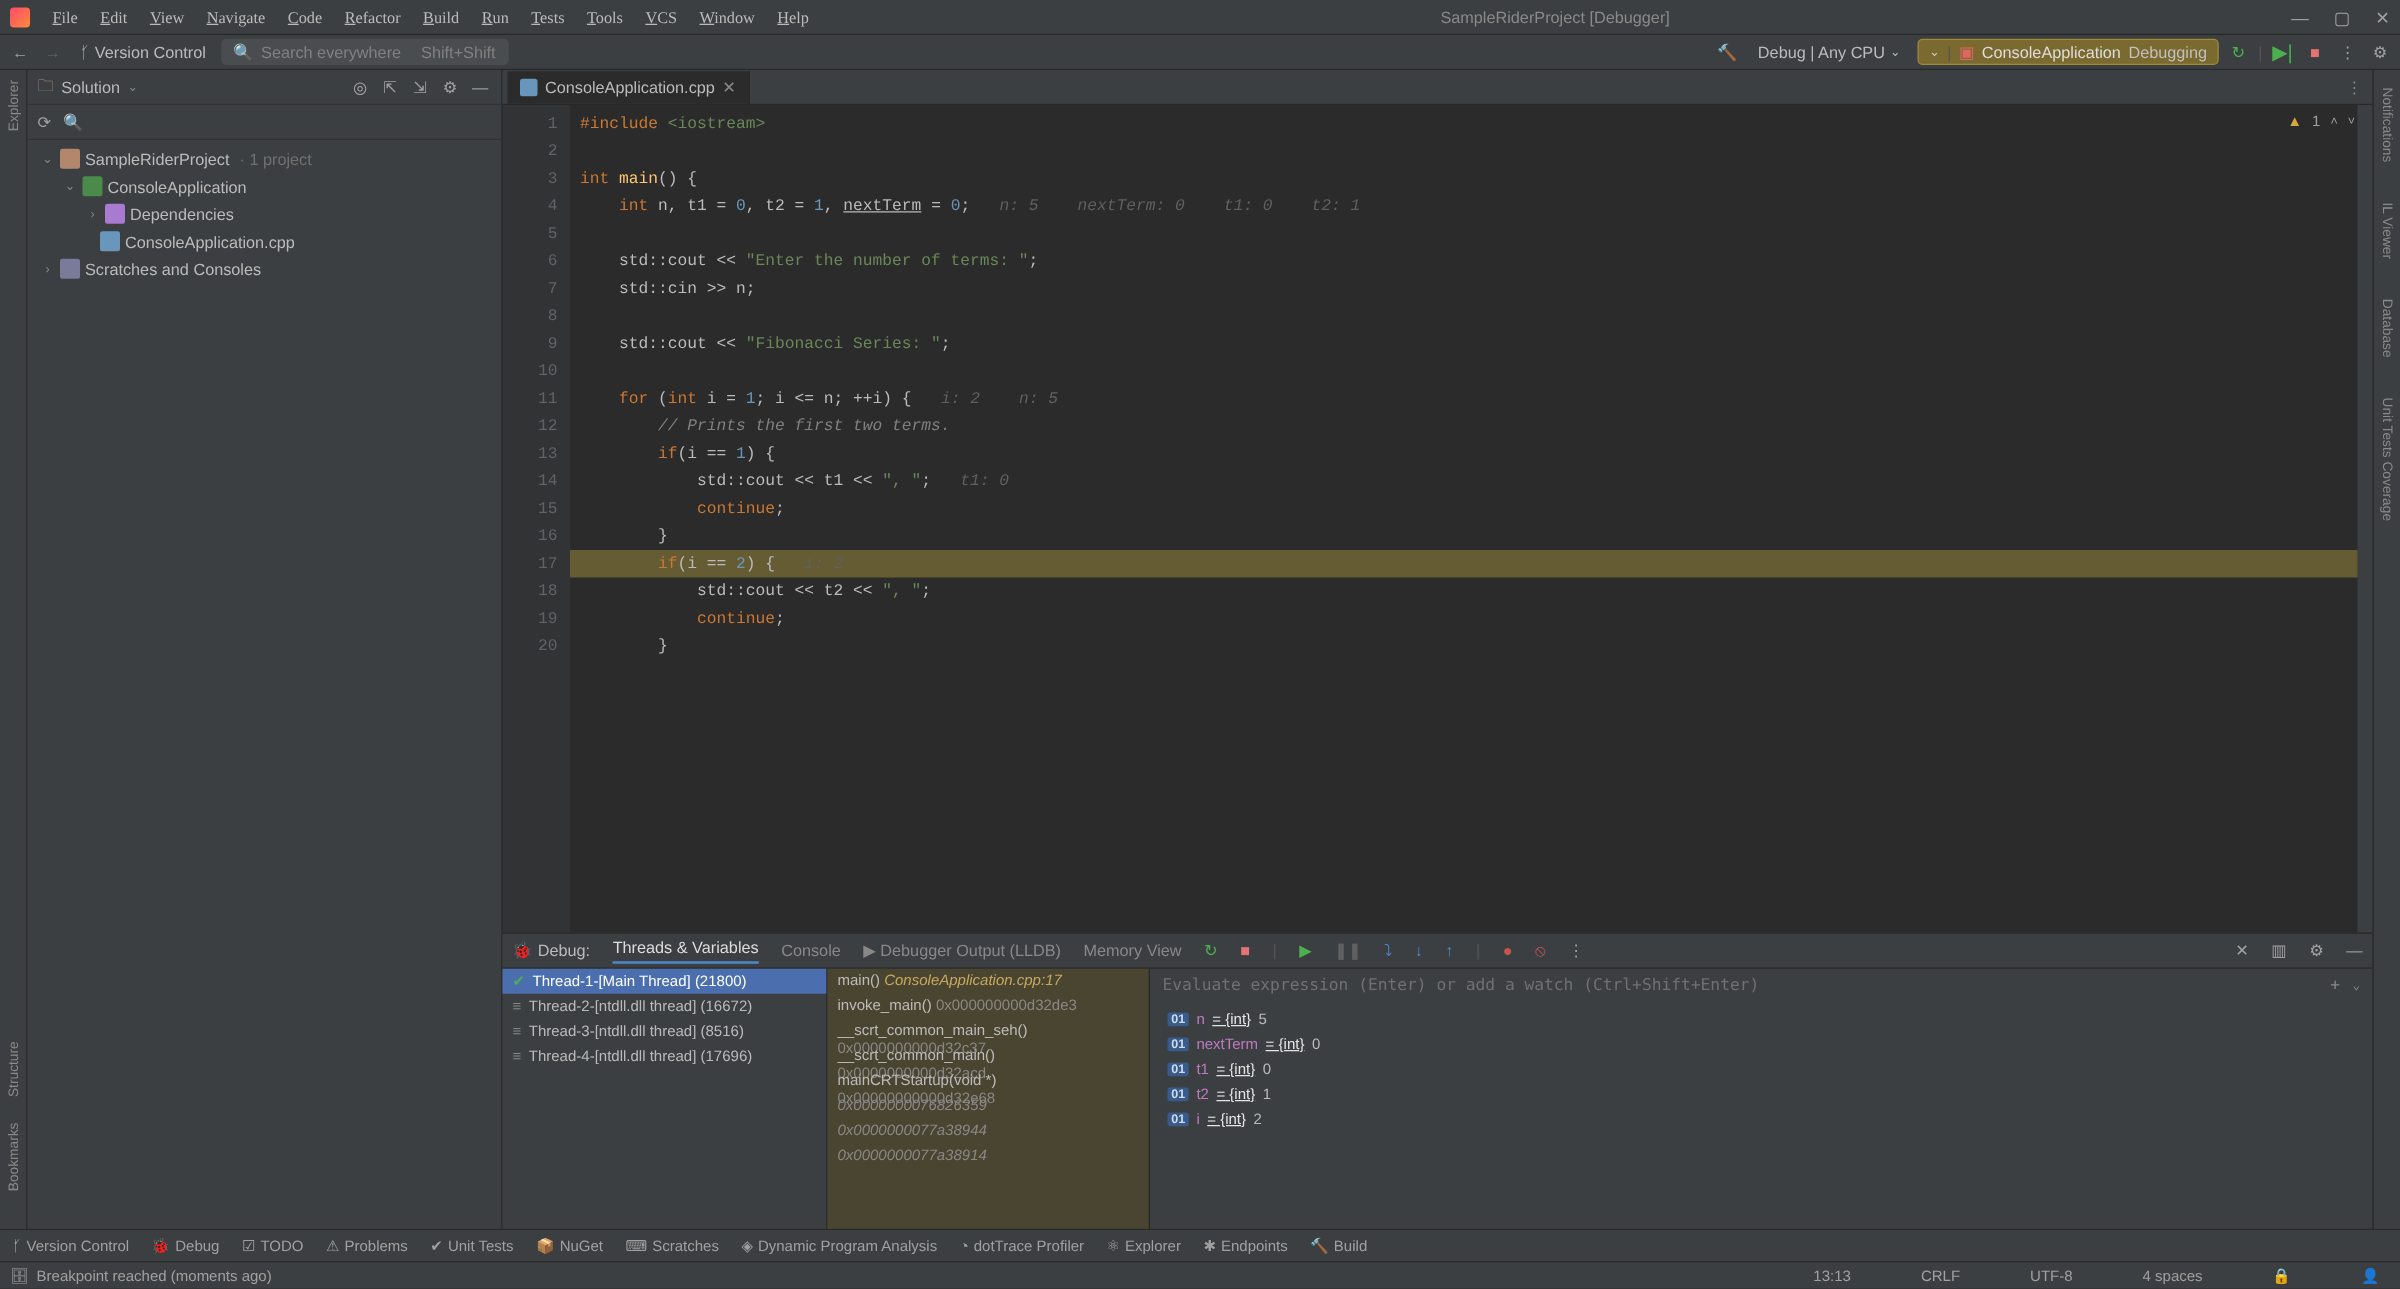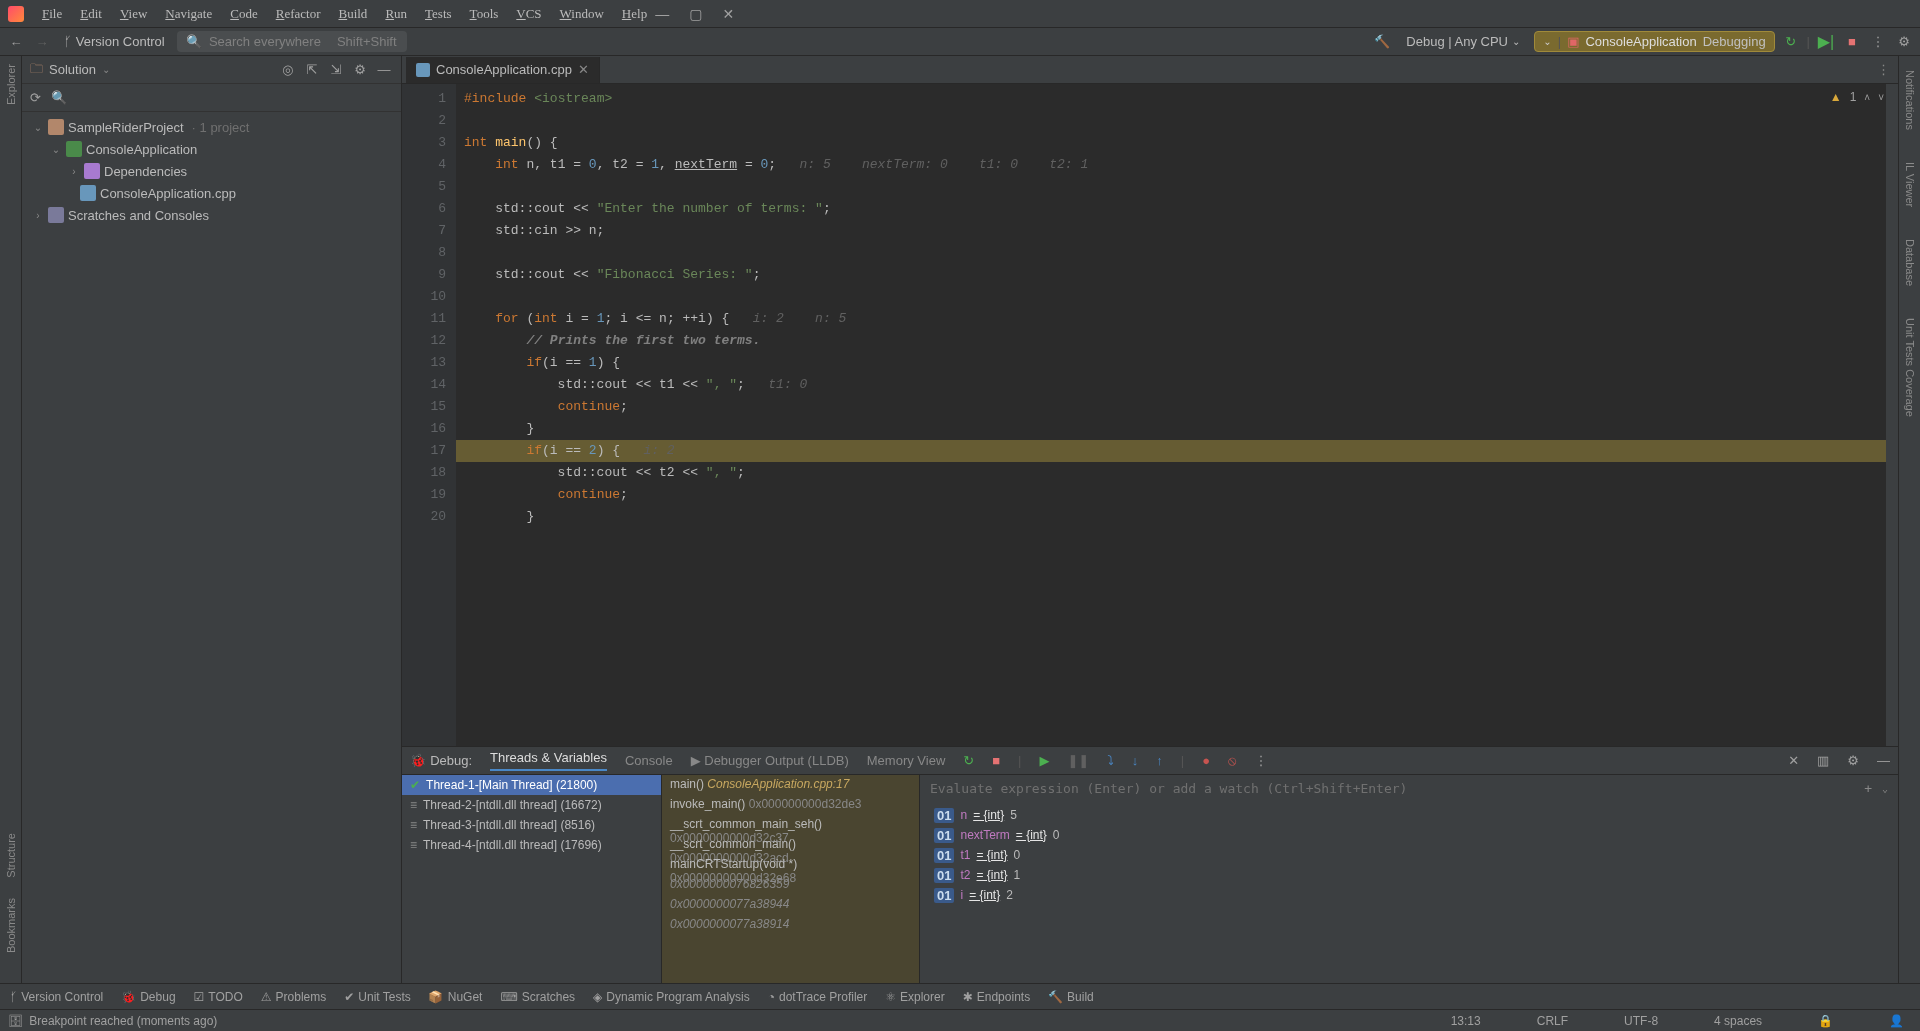--- a/index.html
+++ b/index.html
@@ -89,21 +89,21 @@
 .editor-body { flex:1; display:flex; overflow:hidden; position:relative; }
 .gutter { width:54px; background:#313335; color:#606366; text-align:right; padding:4px 10px 4px 4px; font-family:Consolas,"Courier New",monospace; font-size:13px; line-height:22px; position:relative;}
 .gutter .gline { height:22px; position:relative; }
 .code-area { flex:1; font-family:Consolas,"Courier New",monospace; font-size:13px; line-height:22px; padding:4px 0; white-space:pre; position:relative;}
 .code-line { height:22px; padding-left:8px; }
 .code-line.current-exec { background:#665c33; }
 .kw { color:#cc7832;text-align:center; }
 .str { color:#6a8759; }
 .num { color:#6897bb; }
 .fn { color:#ffc66d; }
-.com { color:#808080; font-style:italic;font-weight:bold; }
+.com { color:#808080; font-style:italic; }
 .hint { color:#606060; font-style:italic; }
 .inc { color:#6a8759; }
 
 .editor-annot { position:absolute; right:14px; top:6px; display:flex; gap:8px; align-items:center; color:#a0a0a0; font-size:12px; }
 .warn-tri { color:#d9a83b; }
 
 .crumbbar { height:22px; background:#3c3f41; border-top:1px solid #282828; display:flex; align-items:center; padding:0 10px; gap:16px; font-size:12px; color:#a0a0a0;}
 
 .er-scroll { width:12px; background:#3c3f41; }
 
@@ -124,21 +124,21 @@
 .frames-col { width:258px; border-right:1px solid #282828; background:#4a4530; }
 .frame-row { height:20px; padding:2px 8px; font-size:12px; color:#bbb; cursor:pointer;}
 .frame-row .loc { color:#888; }
 .frame-row.top .loc { color:#c8a860; font-style:italic;}
 .frame-row.unk { color:#888; font-style:italic; }
 .vars-col { flex:1; display:flex; flex-direction:column; }
 .vars-input { height:26px; padding:0 10px; color:#707070; font-family:Consolas,monospace; font-size:13px; display:flex; align-items:center; }
 .vars-input .vfill{flex:1}
 .var-list { padding:4px 0; }
 .var-row { height:20px; padding:2px 14px; font-size:12px; display:flex; align-items:center; gap:6px; }
-.var-badge { background:#3a5a8a; color:#cde; font-size:13px; padding:0 3px; border-radius:2px; font-weight:bold;}
+.var-badge { background:#3a5a8a; color:#cde; font-size:10px; padding:0 3px; border-radius:2px; font-weight:bold;}
 .var-name { color:#c07ac0; }
 .var-type { color:#e5e5e5;text-decoration:underline; }
 .var-val { color:#bbb; }
 
 .bottom-toolbar { height:26px; background:#3c3f41; border-top:1px solid #282828; display:flex; align-items:center; padding:0 10px; gap:18px; font-size:12px; color:#a0a0a0;}
 .bottom-toolbar .btb { display:flex; align-items:center; gap:4px; cursor:pointer; }
 
 .statusbar { height:22px; background:#3c3f41; border-top:1px solid #282828; display:flex; align-items:center; padding:0 8px; font-size:12px; color:#a0a0a0; }
 .statusbar .sfill { flex:1; }
 .statusbar .sitem { padding:0 8px;margin-left:40px; }
@@ -156,20 +156,21 @@
       <span><u>C</u>ode</span>
       <span><u>R</u>efactor</span>
       <span><u>B</u>uild</span>
       <span><u>R</u>un</span>
       <span><u>T</u>ests</span>
       <span><u>T</u>ools</span>
       <span><u>V</u>CS</span>
       <span><u>W</u>indow</span>
       <span><u>H</u>elp</span>
     </div>
+  <div class="title-center">SampleRiderProject [Debugger]</div>
   <div class="win-controls">
     <span>—</span>
     <span>▢</span>
     <span>✕</span>
   </div>
 </div>
 
 <div class="toolbar">
   <div class="icon-btn">←</div>
   <div class="icon-btn" style="color:#606060">→</div>

